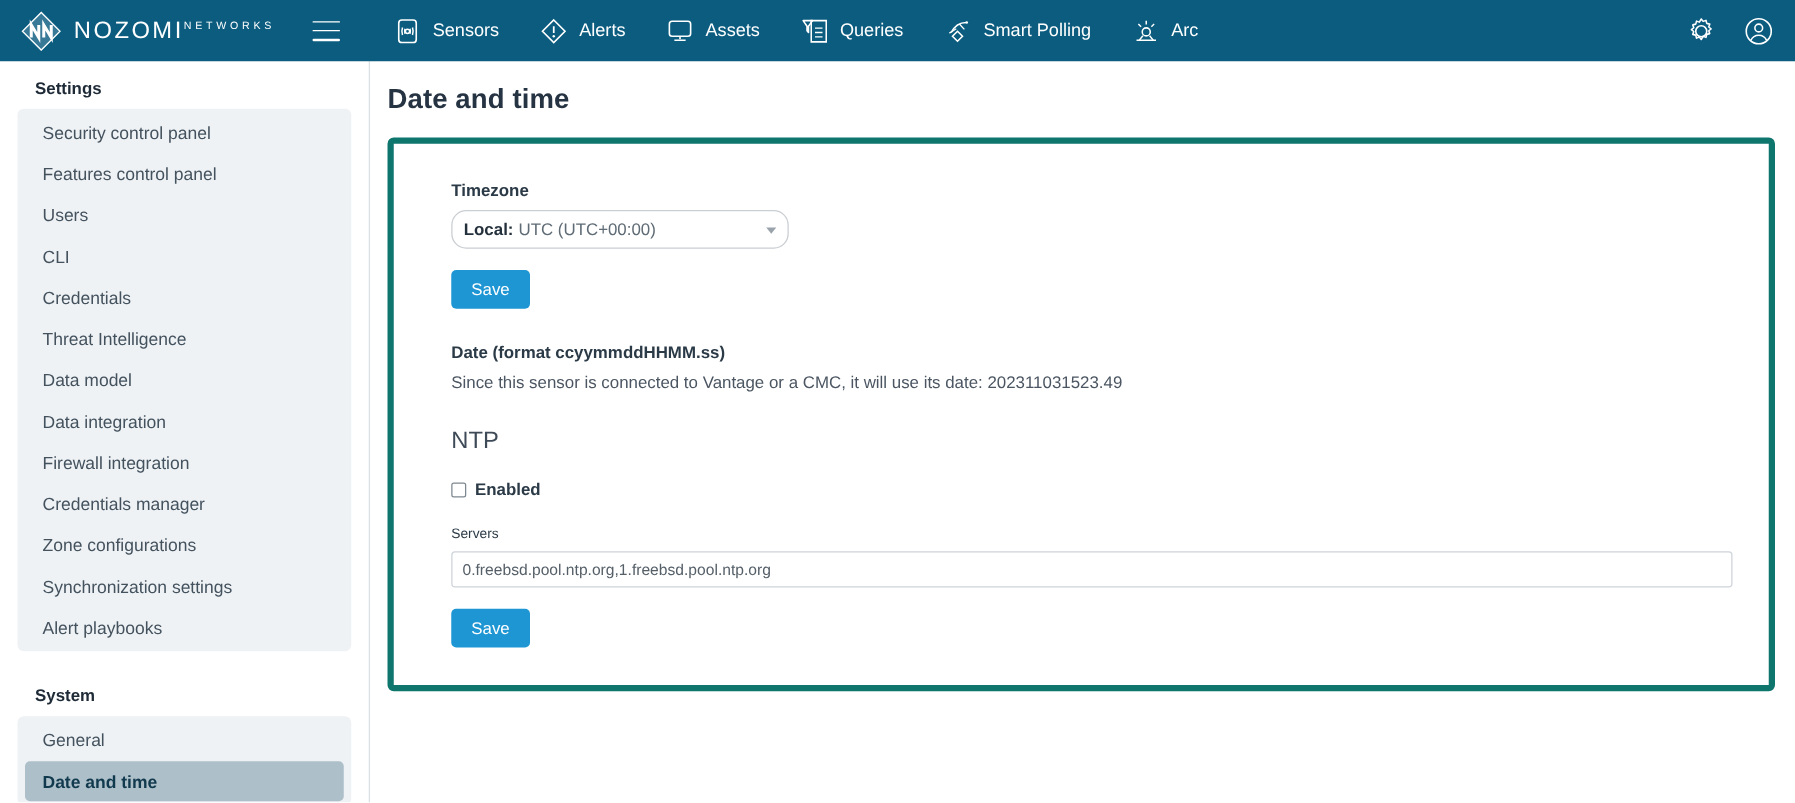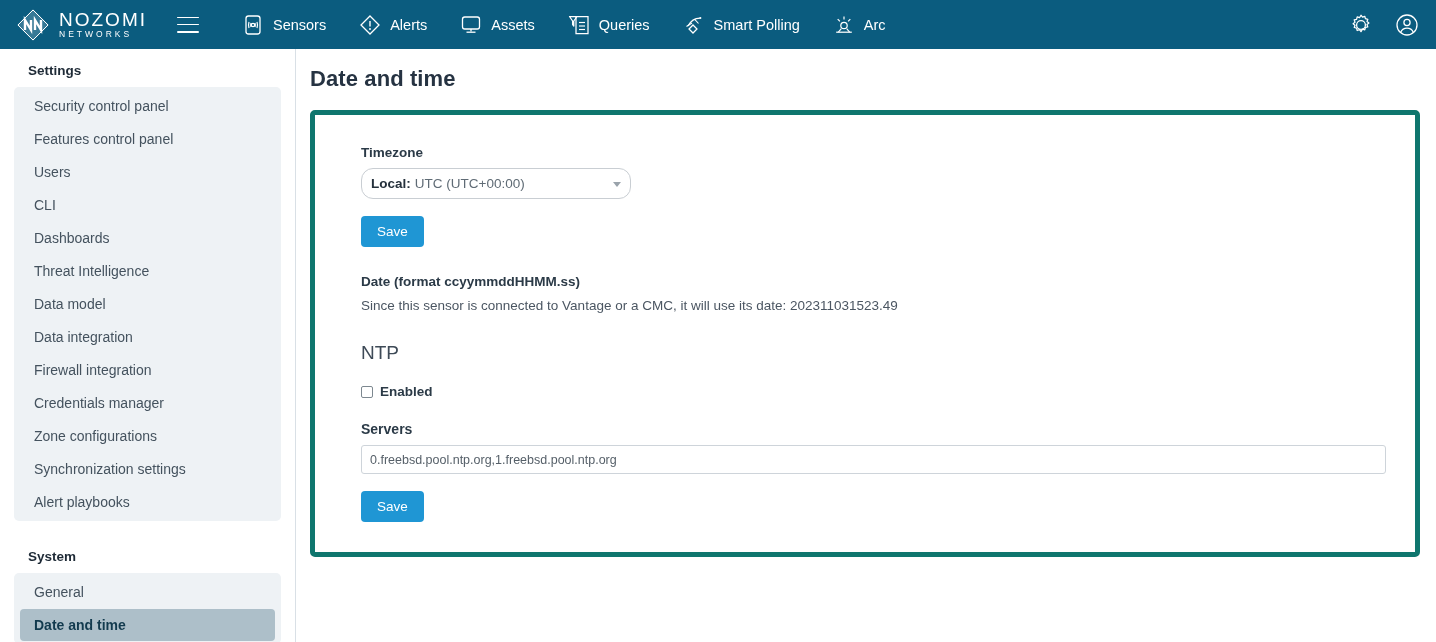--- a/index.html
+++ b/index.html
@@ -15,21 +15,21 @@
   .topnav {
     height: 49px;
     background: #0b5c7f;
     display: flex;
     align-items: center;
     padding: 0 14px 0 16px;
     position: relative;
   }
   .logo-wrap { display: flex; align-items: center; gap: 9px; }
   .logo-mark { width: 34px; height: 34px; display: block; }
-  .logo-text { display: flex; flex-direction: column; justify-content: center; }
+  .logo-text { display: flex; flex-direction: row; justify-content: center; }
   .logo-title {
     color: #ffffff; font-size: 19px; letter-spacing: 2.0px;
     line-height: 19px; font-weight: 400;
   }
   .logo-sub {
     color: #ffffff; font-size: 8.5px; letter-spacing: 3.0px;
     line-height: 11px; font-weight: 400;
   }
   .hamburger {
     margin-left: 30px; width: 22px; height: 16px;
@@ -110,21 +110,21 @@
   .help-text { font-size: 13.5px; color: #4b5662; margin-top: 6px; line-height: 18px; }
   .ntp-head {
     font-size: 19px; color: #3e4a57; font-weight: 400; margin-top: 27px;
   }
   .chk-row { display: flex; align-items: center; gap: 7px; margin-top: 20px; }
   .chk {
     width: 12px; height: 12px; border: 1px solid #7d8890; border-radius: 2px;
     background: #fff; cursor: pointer; flex: 0 0 12px;
   }
   .chk-label { font-size: 13.5px; font-weight: 700; color: #2b3a47; cursor: pointer; }
-  .servers-label { font-size: 14px; font-weight: 700; color: #2b3a47; margin-top: 22px; margin-bottom: 8px; }
+  .servers-label { font-size: 11px; font-weight: 400; color: #2b3a47; margin-top: 22px; margin-bottom: 8px; }
   .text-input {
     width: 100%; height: 29px; border: 1px solid #ced4da; border-radius: 3px;
     padding: 0 8px; font-size: 12.5px; color: #555f68;
     font-family: "Liberation Sans", sans-serif; background: #fff;
   }
 </style>
 </head>
 <body>
 
 <div class="topnav">
@@ -249,21 +249,21 @@
 <div class="body-wrap">
 
   <div class="sidebar">
 
     <div class="side-head">Settings</div>
     <div class="side-group">
       <div class="side-item">Security control panel</div>
       <div class="side-item">Features control panel</div>
       <div class="side-item">Users</div>
       <div class="side-item">CLI</div>
-      <div class="side-item">Dashboards</div>
+      <div class="side-item">Credentials</div>
       <div class="side-item">Threat Intelligence</div>
       <div class="side-item">Data model</div>
       <div class="side-item">Data integration</div>
       <div class="side-item">Firewall integration</div>
       <div class="side-item">Credentials manager</div>
       <div class="side-item">Zone configurations</div>
       <div class="side-item">Synchronization settings</div>
       <div class="side-item">Alert playbooks</div>
     </div>
 

